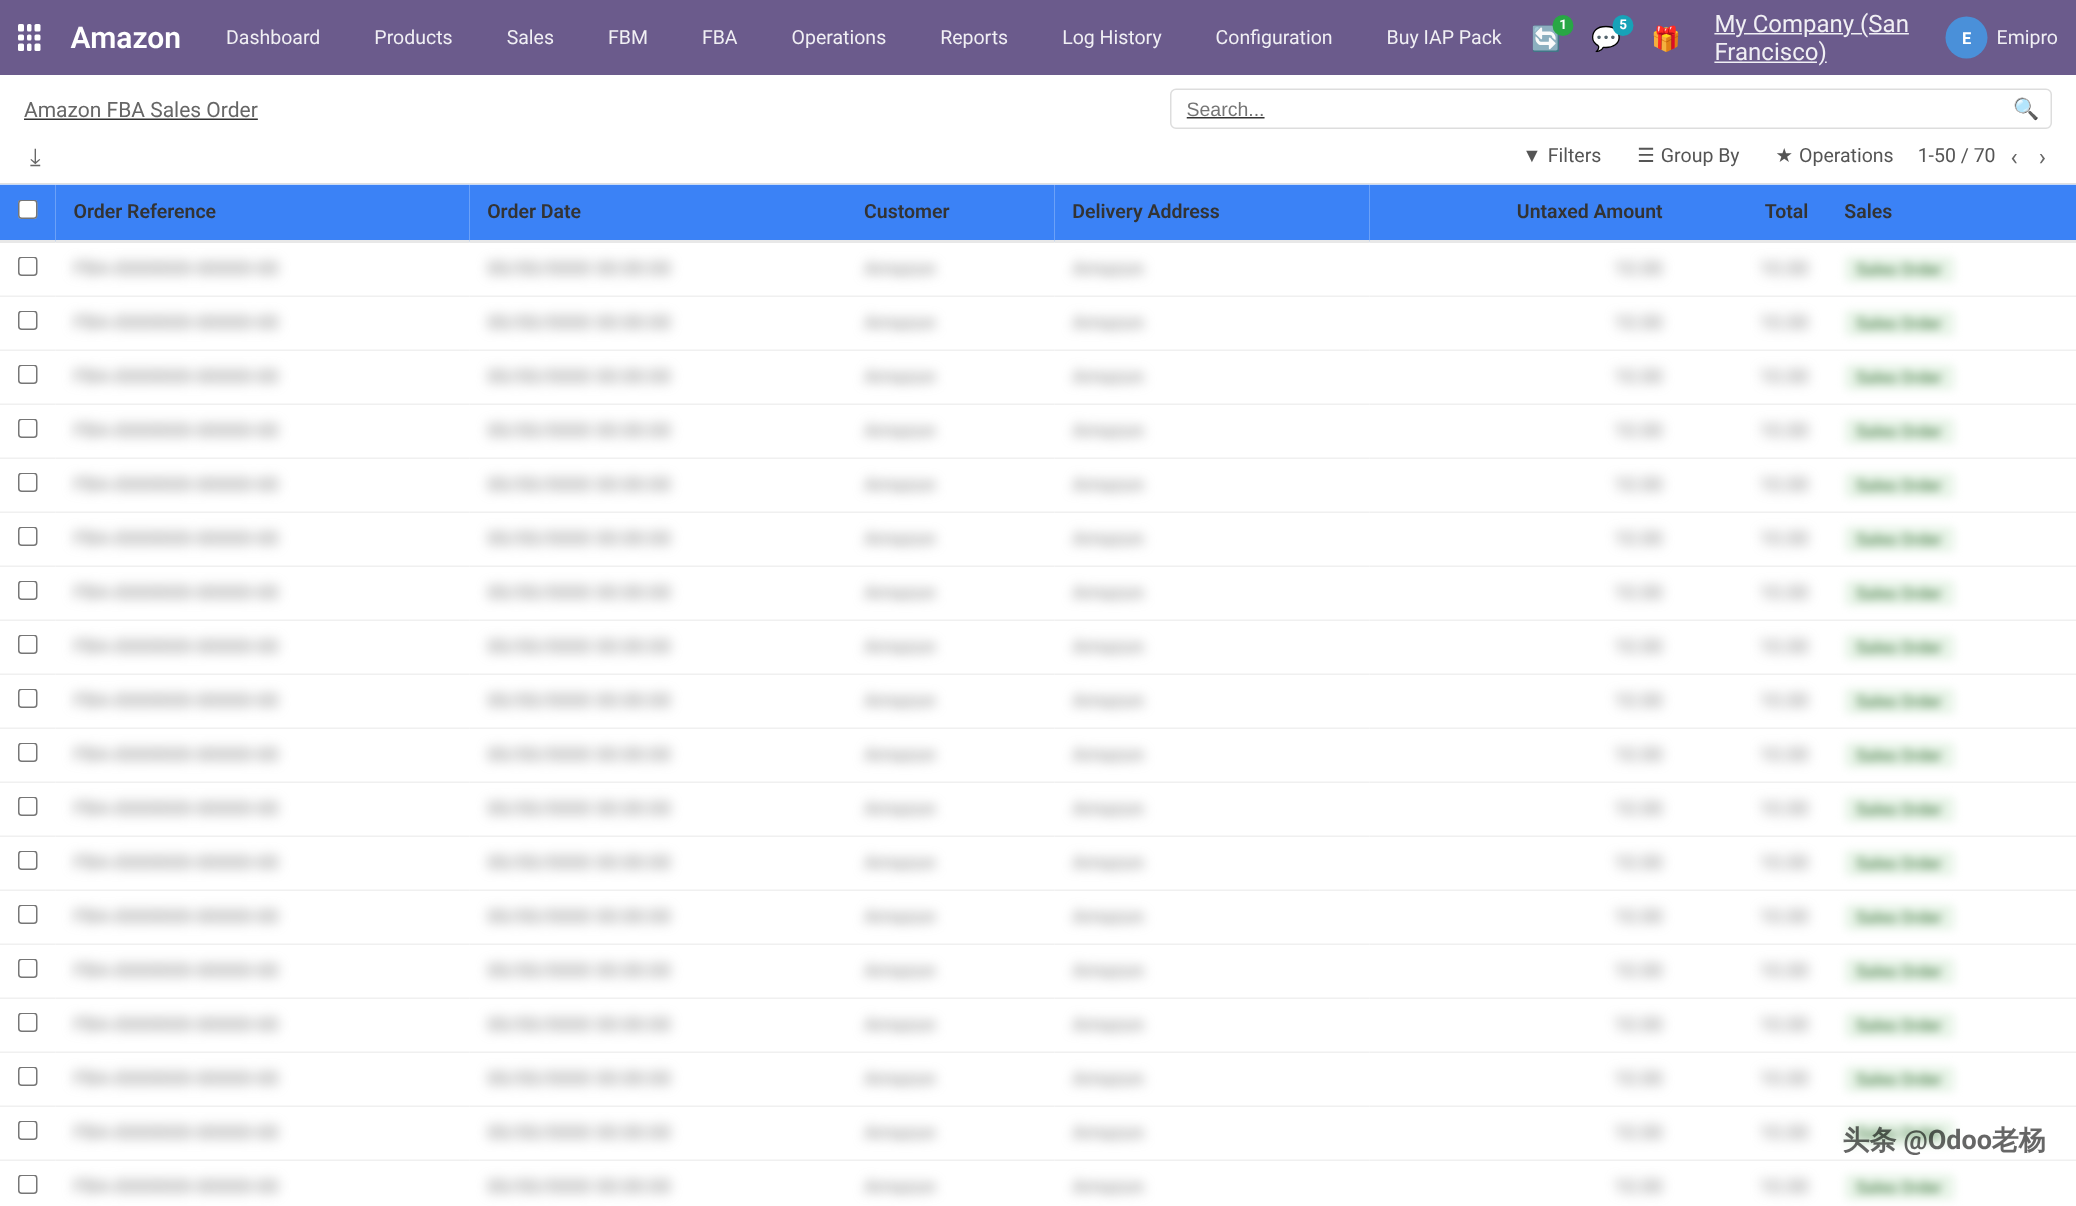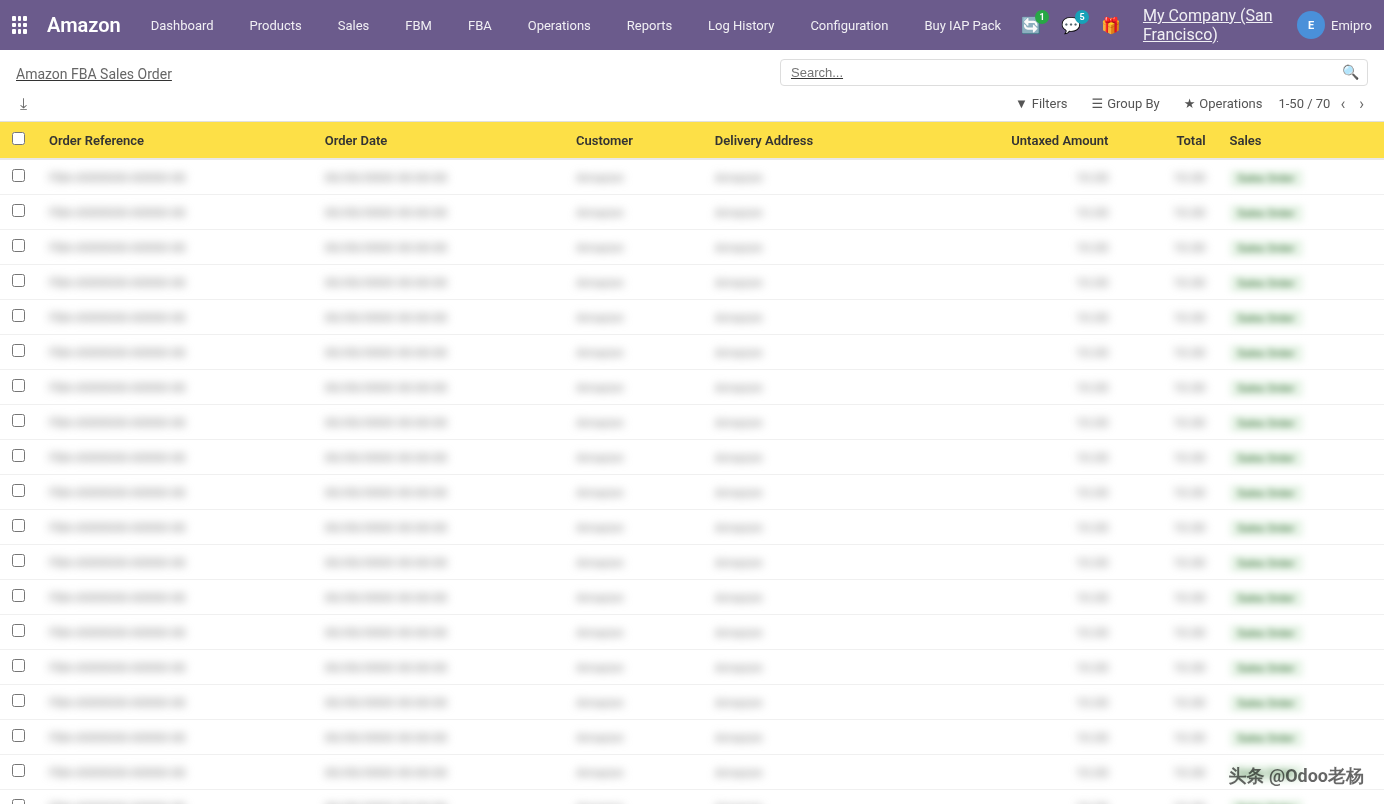--- a/index.html
+++ b/index.html
@@ -176,21 +176,21 @@
       background: white;
       overflow-x: auto;
     }
     table {
       width: 100%;
       border-collapse: collapse;
       font-size: 13px;
     }
     thead tr {
       border-bottom: 2px solid #e8e8e8;
-      background: #fde047;
+      background: #3b82f6;
     }
     thead th {
       padding: 10px 12px;
       text-align: left;
       font-weight: 600;
       color: #333;
       white-space: nowrap;
     }
     thead th.checkbox-col {
       width: 36px;
@@ -219,21 +219,21 @@
       font-weight: 500;
       filter: blur(3px);
     }
     .checkbox-col { text-align: center; }
     .amount-col { text-align: right; }
     th.amount-col { text-align: right; }
 
     
     .watermark {
       position: fixed;
-      bottom: 16px;
+      bottom: 32px;
       right: 20px;
       font-size: 18px;
       font-weight: bold;
       color: rgba(0,0,0,0.6);
       pointer-events: none;
       z-index: 1000;
       margin-top: 13px;
     }
   </style>
 </head>

